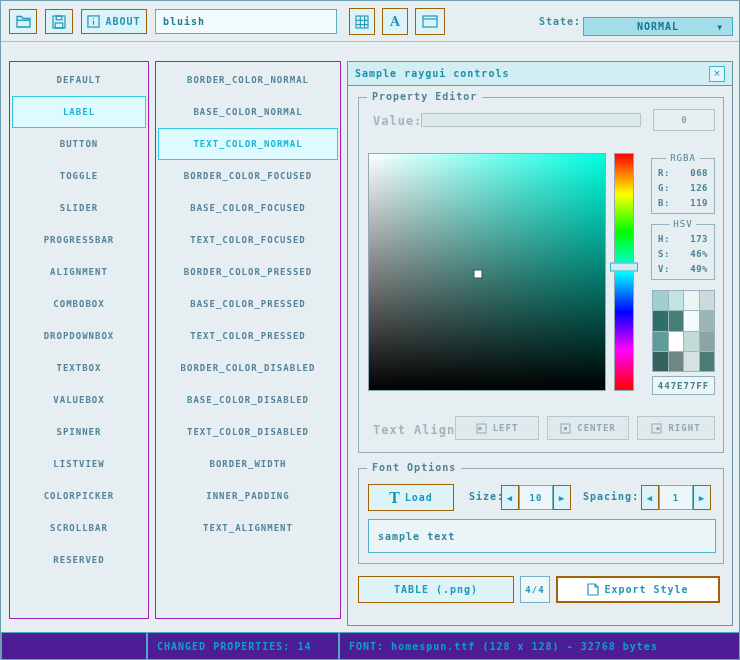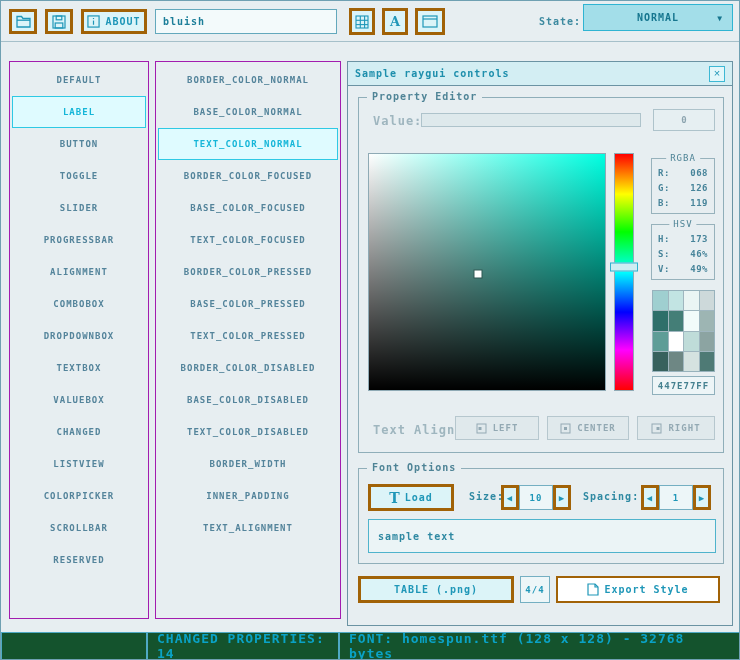--- a/index.html
+++ b/index.html
@@ -4,21 +4,21 @@
 <style>
   * { margin:0; padding:0; box-sizing:border-box; }
   html,body { width:740px; height:660px; }
   body { font-family:"DejaVu Sans Mono", monospace; background:#E7EEF1; overflow:hidden; }
   .app { position:relative; width:740px; height:660px; background:#E7EEF1; border:1px solid #6FA0B2; overflow:hidden; }
   .abs { position:absolute; }
 
   
   .toolbar { border-bottom:1px solid #A6C0CA; background:#E7EEF1; }
   .btn { display:flex; align-items:center; justify-content:center; gap:5px;
-         background:#DCF4F8; border:3px solid #a16207; color:#1F97B8;
+         background:#DCF4F8; border:1px solid #a16207; color:#1F97B8;
          font-family:"DejaVu Sans Mono", monospace; font-size:10px; font-weight:bold;
          letter-spacing:1px; cursor:pointer; }
   .name-input { background:#F3FAFB; border:1px solid #63A8BC; color:#1C7E99;
                 font-family:"DejaVu Sans Mono", monospace; font-size:10px; font-weight:bold;
                 letter-spacing:1px; padding:0 7px; outline:none; }
   .tool-label { font-size:10px; font-weight:bold; letter-spacing:1px; color:#3E8AA0; }
   .dropdown { background:#A3DEE9; border:1px solid #2FB4D2; color:#16768F;
               display:flex; align-items:center; justify-content:center;
               font-size:10px; font-weight:bold; letter-spacing:1px; cursor:pointer; position:relative; }
   .dd-arrow { position:absolute; right:9px; top:50%; transform:translateY(-50%); font-size:8px; color:#16768F; }
@@ -82,23 +82,23 @@
               font-size:9px; font-weight:bold; letter-spacing:1px; }
   .spin-btn { font-size:9px; }
   .t-icon { font-family:"DejaVu Serif", serif; font-size:14px; font-weight:bold; letter-spacing:0; }
 
   .sample-box { background:#EBF4F6; border:1px solid #4FB3CC; color:#2F89A2;
                 display:flex; align-items:center; padding-left:9px;
                 font-size:10px; font-weight:bold; letter-spacing:1px; }
   .export { border-width:2px; background:#ffffff; }
 
   
-  .status-seg { background:#14532d; border:1px solid #4FA9C4; color:#0AA2C6;
+  .status-seg { background:#4c1d95; border:1px solid #4FA9C4; color:#0AA2C6;
                 display:flex; align-items:center; padding:0 9px;
-                font-size:13px; font-weight:bold; letter-spacing:1px; }
+                font-size:10px; font-weight:bold; letter-spacing:1px; }
 
   svg { display:block; }
 </style>
 </head>
 <body>
 
 <div class="app">
 
   <header class="abs toolbar" style="left:0;top:0;width:738px;height:41px">
     <button class="abs btn" style="left:8px;top:8px;width:28px;height:25px">
@@ -135,39 +135,39 @@
     <button class="abs btn" style="left:381px;top:7px;width:26px;height:27px">
       <span class="t-icon" style="font-size:13px">A</span>
     </button>
     <button class="abs btn" style="left:414px;top:7px;width:30px;height:27px">
       <svg width="16" height="13" viewBox="0 0 16 13" fill="none" stroke="currentColor" stroke-width="1.2">
         <rect x="1" y="1" width="14" height="11"></rect>
           <line x1="1" y1="4" x2="15" y2="4"></line>
       </svg>
     </button>
     <span class="abs tool-label" style="left:538px;top:15px">State:</span>
-    <div class="abs dropdown" style="left:582px;top:3px;width:150px;height:27px">
+    <div class="abs dropdown" style="left:582px;top:16px;width:150px;height:19px">
       <span>NORMAL</span>
       <span class="dd-arrow">▼</span>
     </div>
   </header>
 
   <nav class="abs panel" style="left:8px;top:60px;width:140px;height:558px;padding-top:2px">
     <div class="list-item">DEFAULT</div>
     <div class="list-item selected">LABEL</div>
     <div class="list-item">BUTTON</div>
     <div class="list-item">TOGGLE</div>
     <div class="list-item">SLIDER</div>
     <div class="list-item">PROGRESSBAR</div>
     <div class="list-item">ALIGNMENT</div>
     <div class="list-item">COMBOBOX</div>
     <div class="list-item">DROPDOWNBOX</div>
     <div class="list-item">TEXTBOX</div>
     <div class="list-item">VALUEBOX</div>
-    <div class="list-item">CHANGED</div>
+    <div class="list-item">SPINNER</div>
     <div class="list-item">LISTVIEW</div>
     <div class="list-item">COLORPICKER</div>
     <div class="list-item">SCROLLBAR</div>
     <div class="list-item">RESERVED</div>
   </nav>
 
   <nav class="abs panel" style="left:154px;top:60px;width:186px;height:558px;padding-top:2px">
     <div class="list-item">BORDER_COLOR_NORMAL</div>
     <div class="list-item">BASE_COLOR_NORMAL</div>
     <div class="list-item selected">TEXT_COLOR_NORMAL</div>

